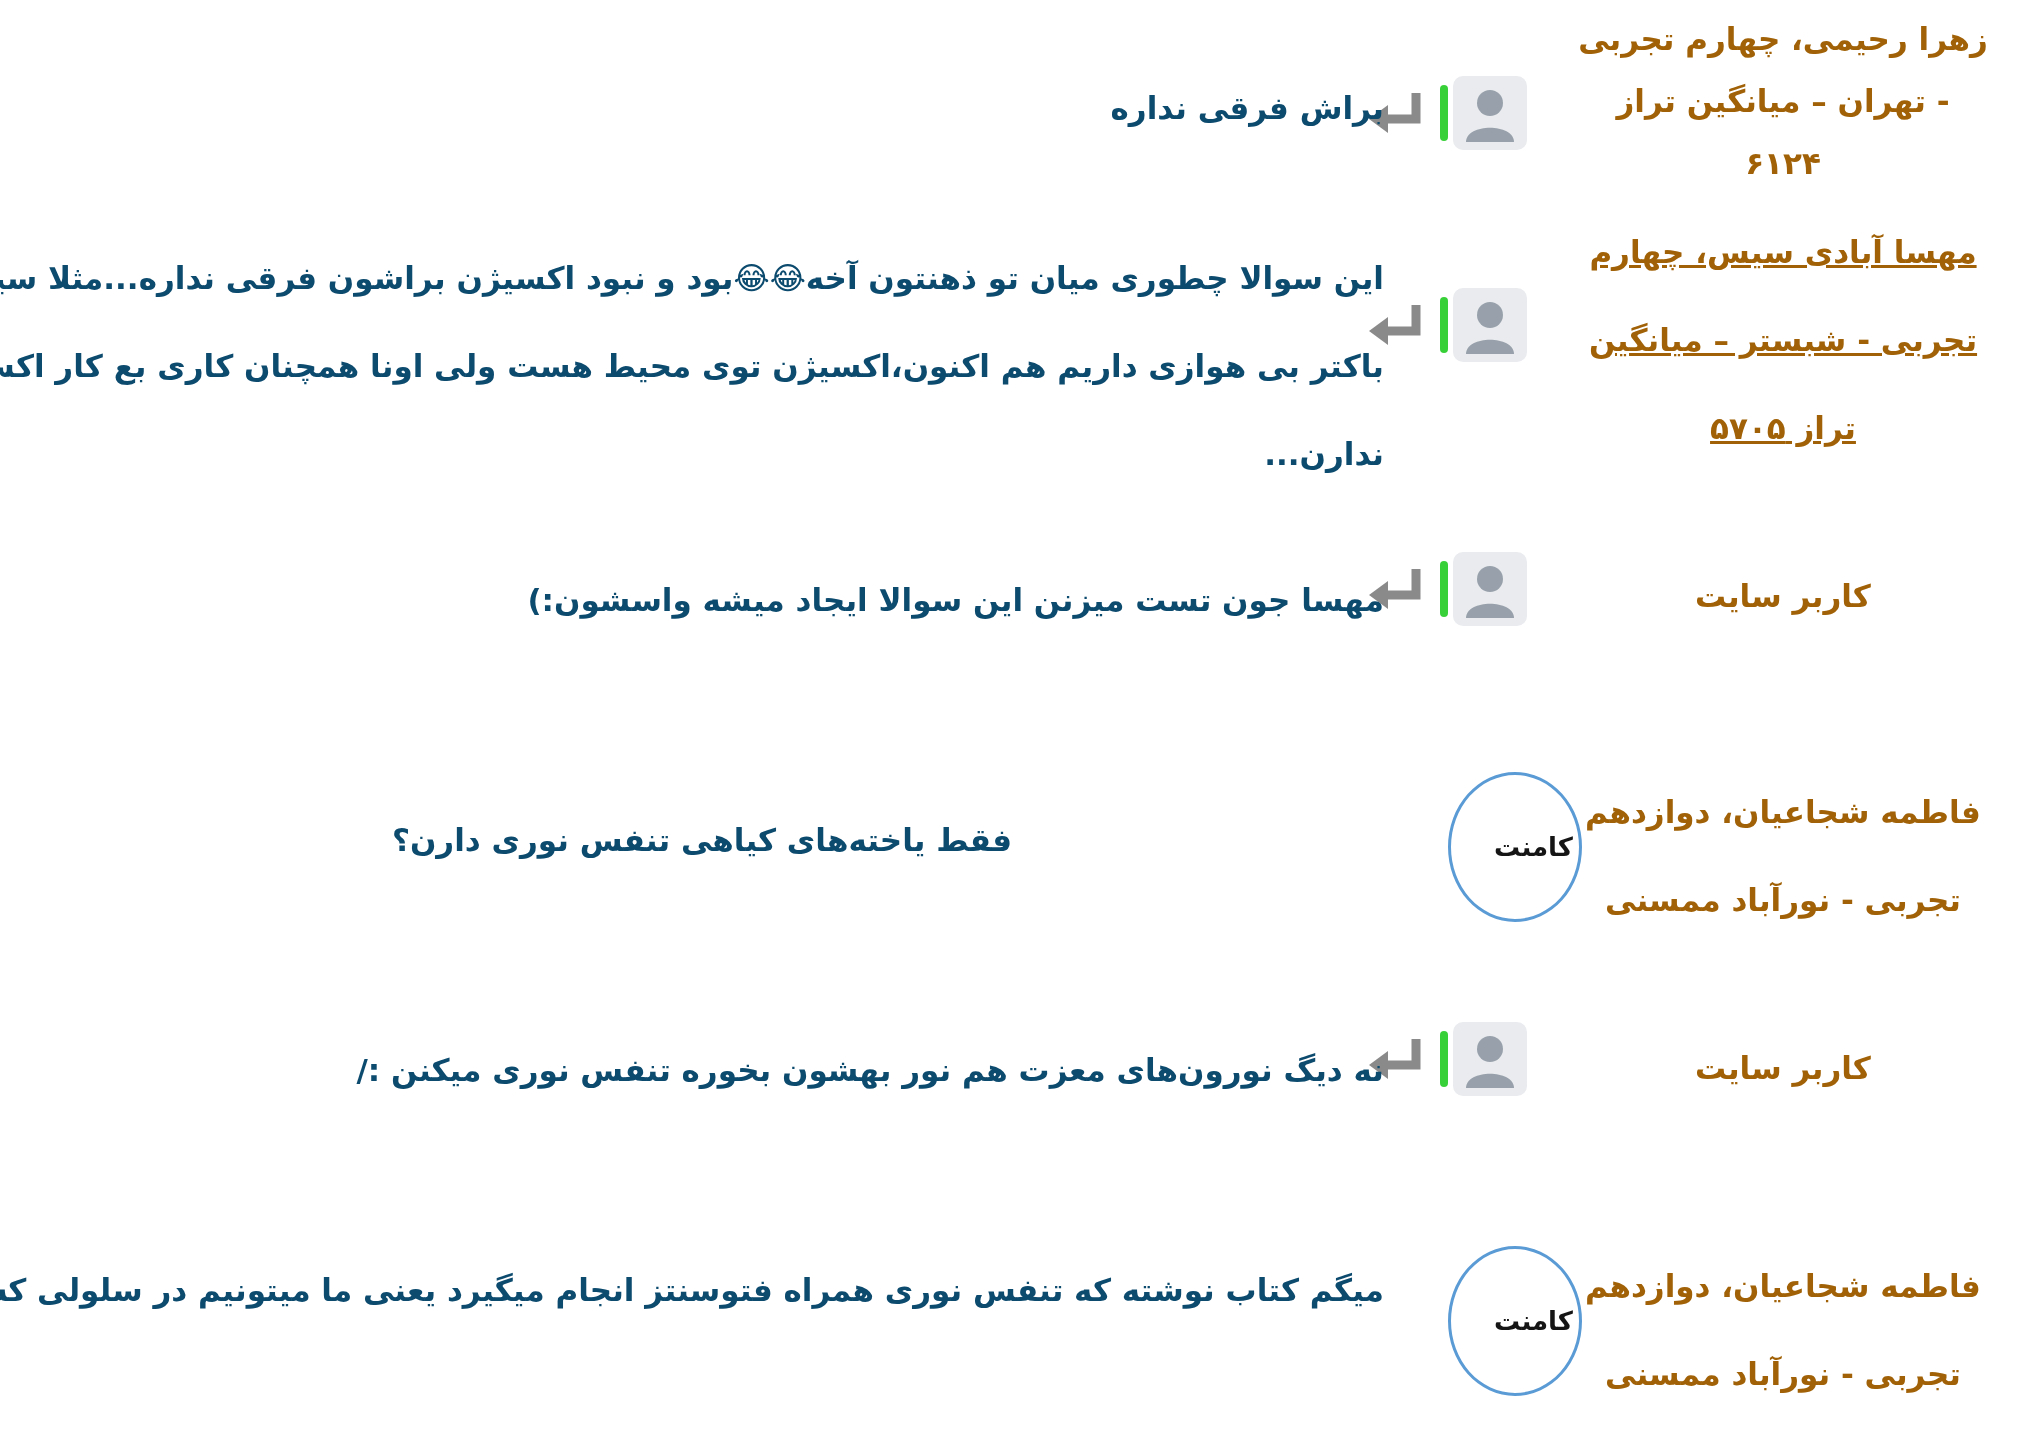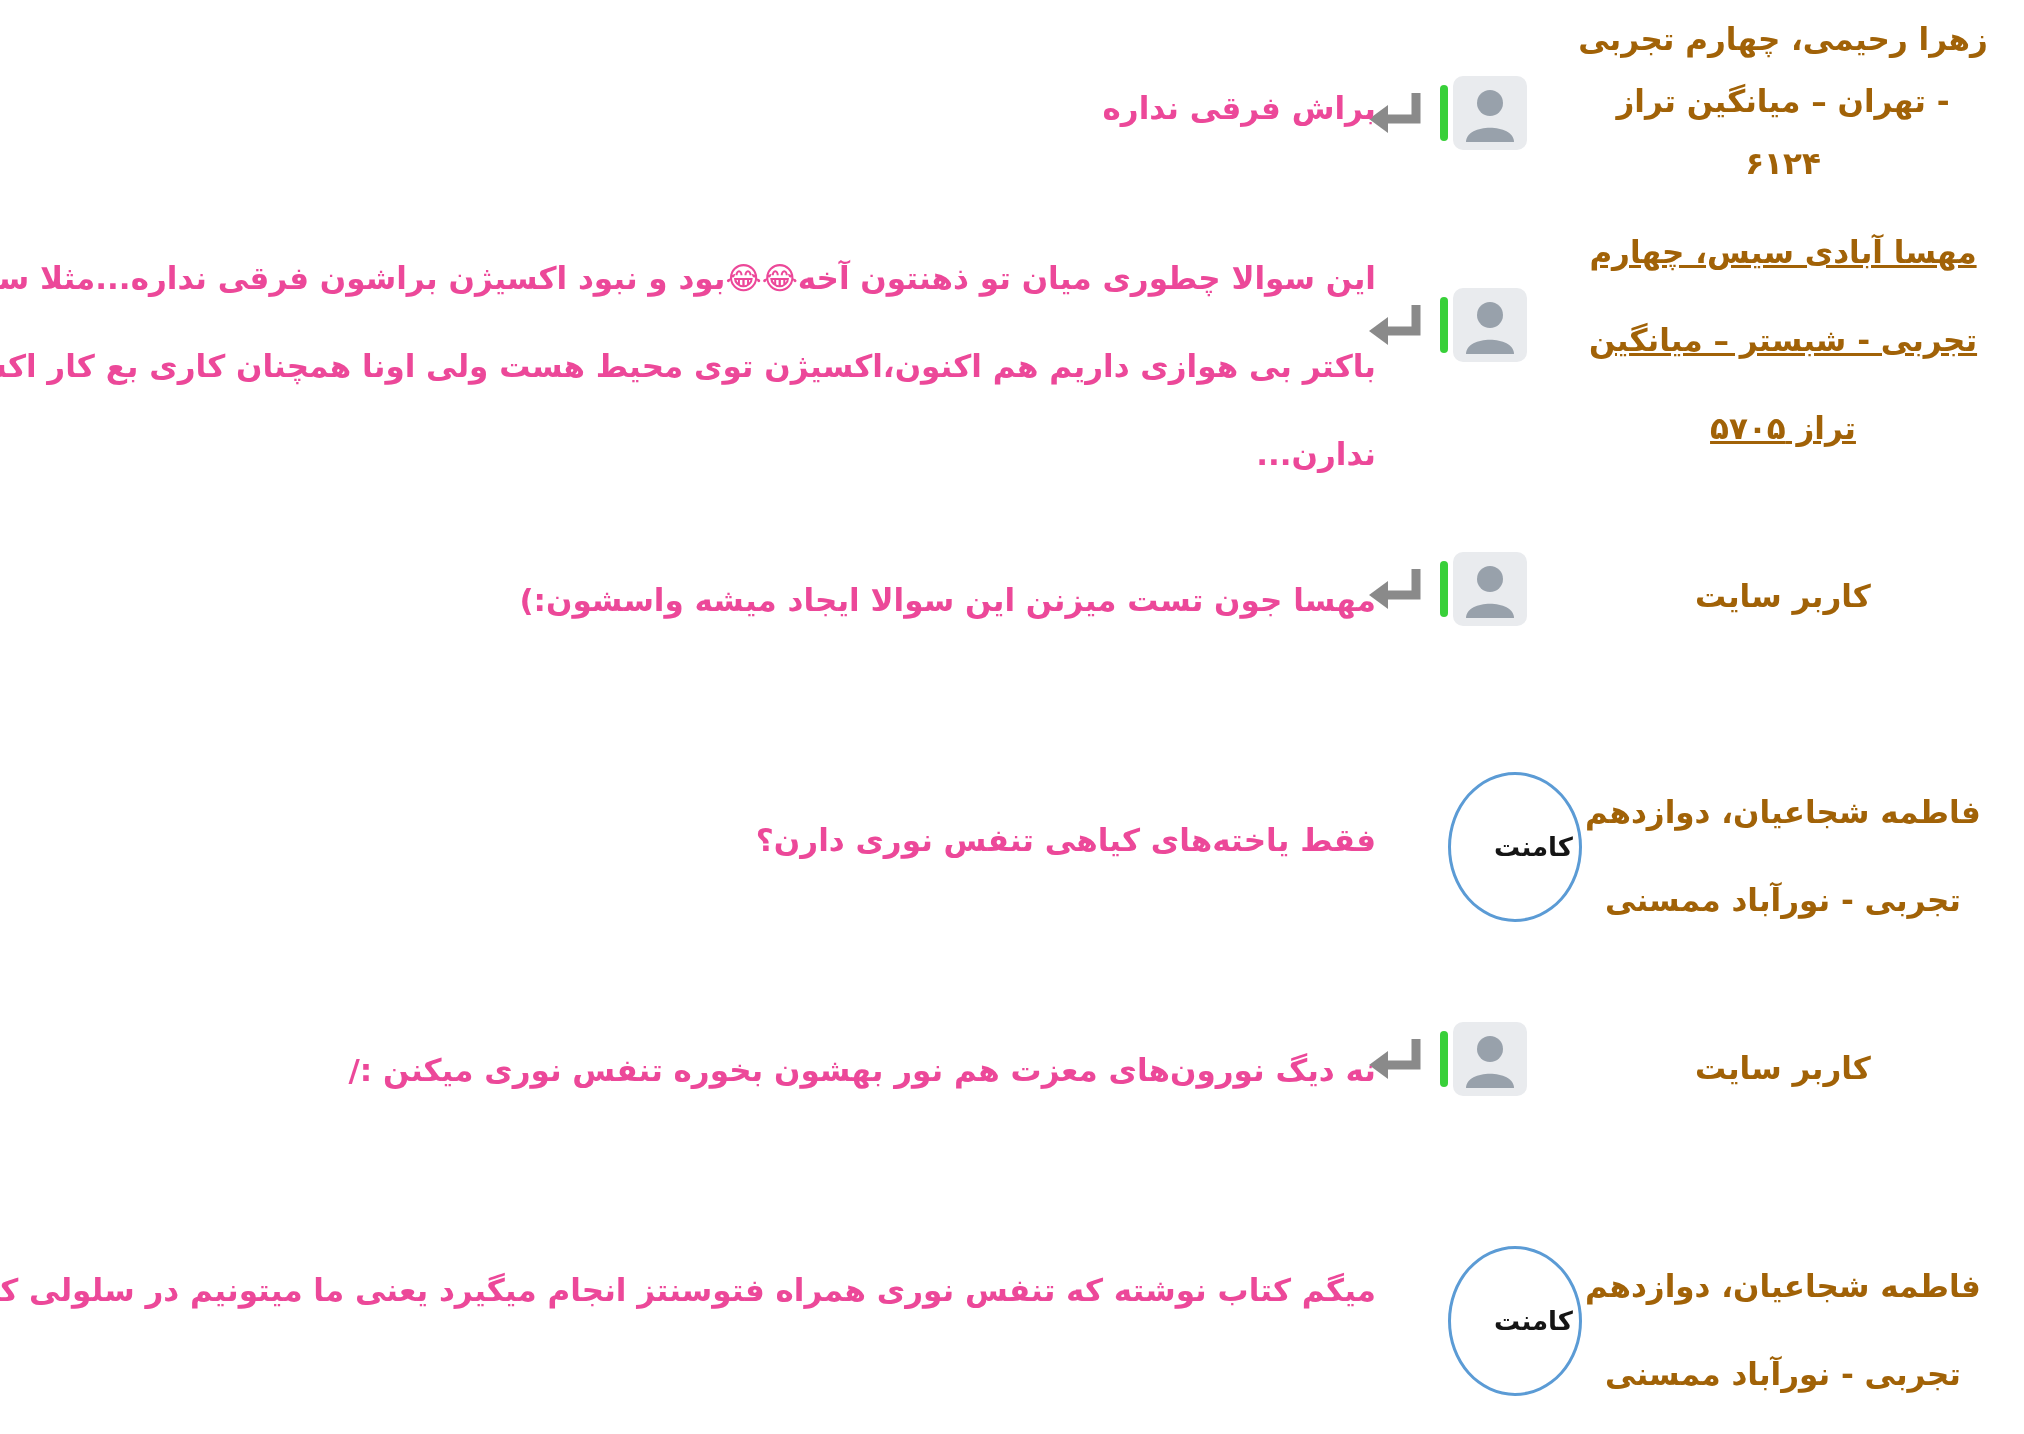--- a/index.html
+++ b/index.html
@@ -10,22 +10,22 @@
   
   .author{
     position:absolute;left:1552px;width:462px;text-align:center;
     color:#a16207;font-size:31px;
   }
   .lh62{line-height:62px;}
   .lh88{line-height:88px;}
   .lh44{line-height:44px;}
   
   .body-text{
-    position:absolute;left:12px;width:1364px;text-align:right;
-    color:#ec4899;font-size:31px;
+    position:absolute;left:20px;width:1364px;text-align:right;
+    color:#0c4a6e;font-size:31px;
   }
   .body-text.center{text-align:center;}
   
   .icon-group{
     position:absolute;display:flex;align-items:center;gap:16px;
     direction:ltr;background:none;border:none;padding:0;cursor:pointer;
   }
   .avatar-wrap{display:flex;align-items:center;gap:5px;direction:ltr;}
   .presence-bar{width:8px;height:56px;border-radius:5px;background:#38d039;}
   .oval-badge{
@@ -116,21 +116,21 @@
     <span class="ln">مهسا جون تست میزنن این سوالا ایجاد میشه واسشون:)</span>
   </div>
 
   <div class="author lh88" style="top:768px;">
     <span class="ln">فاطمه شجاعیان، دوازدهم</span>
     <span class="ln">تجربی - نورآباد ممسنی</span>
   </div>
   <button class="oval-badge" style="left:1448px;top:772px;">
     <span>کامنت</span>
   </button>
-  <div class="body-text lh44" style="top:818px;">
+  <div class="body-text lh44" style="top:818px;text-align:center;">
     <span class="ln">فقط یاخته‌های کیاهی تنفس نوری دارن؟</span>
   </div>
 
   <div class="author lh44" style="top:1046px;">
     <span class="ln">کاربر سایت</span>
   </div>
   <button class="icon-group" style="left:1368px;top:1022px;">
     <span>
       <svg width="56" height="46" viewBox="0 0 56 46">
         <path d="M48 4 V30 H16" stroke="#8a8a8a" stroke-width="9" fill="none"></path>

